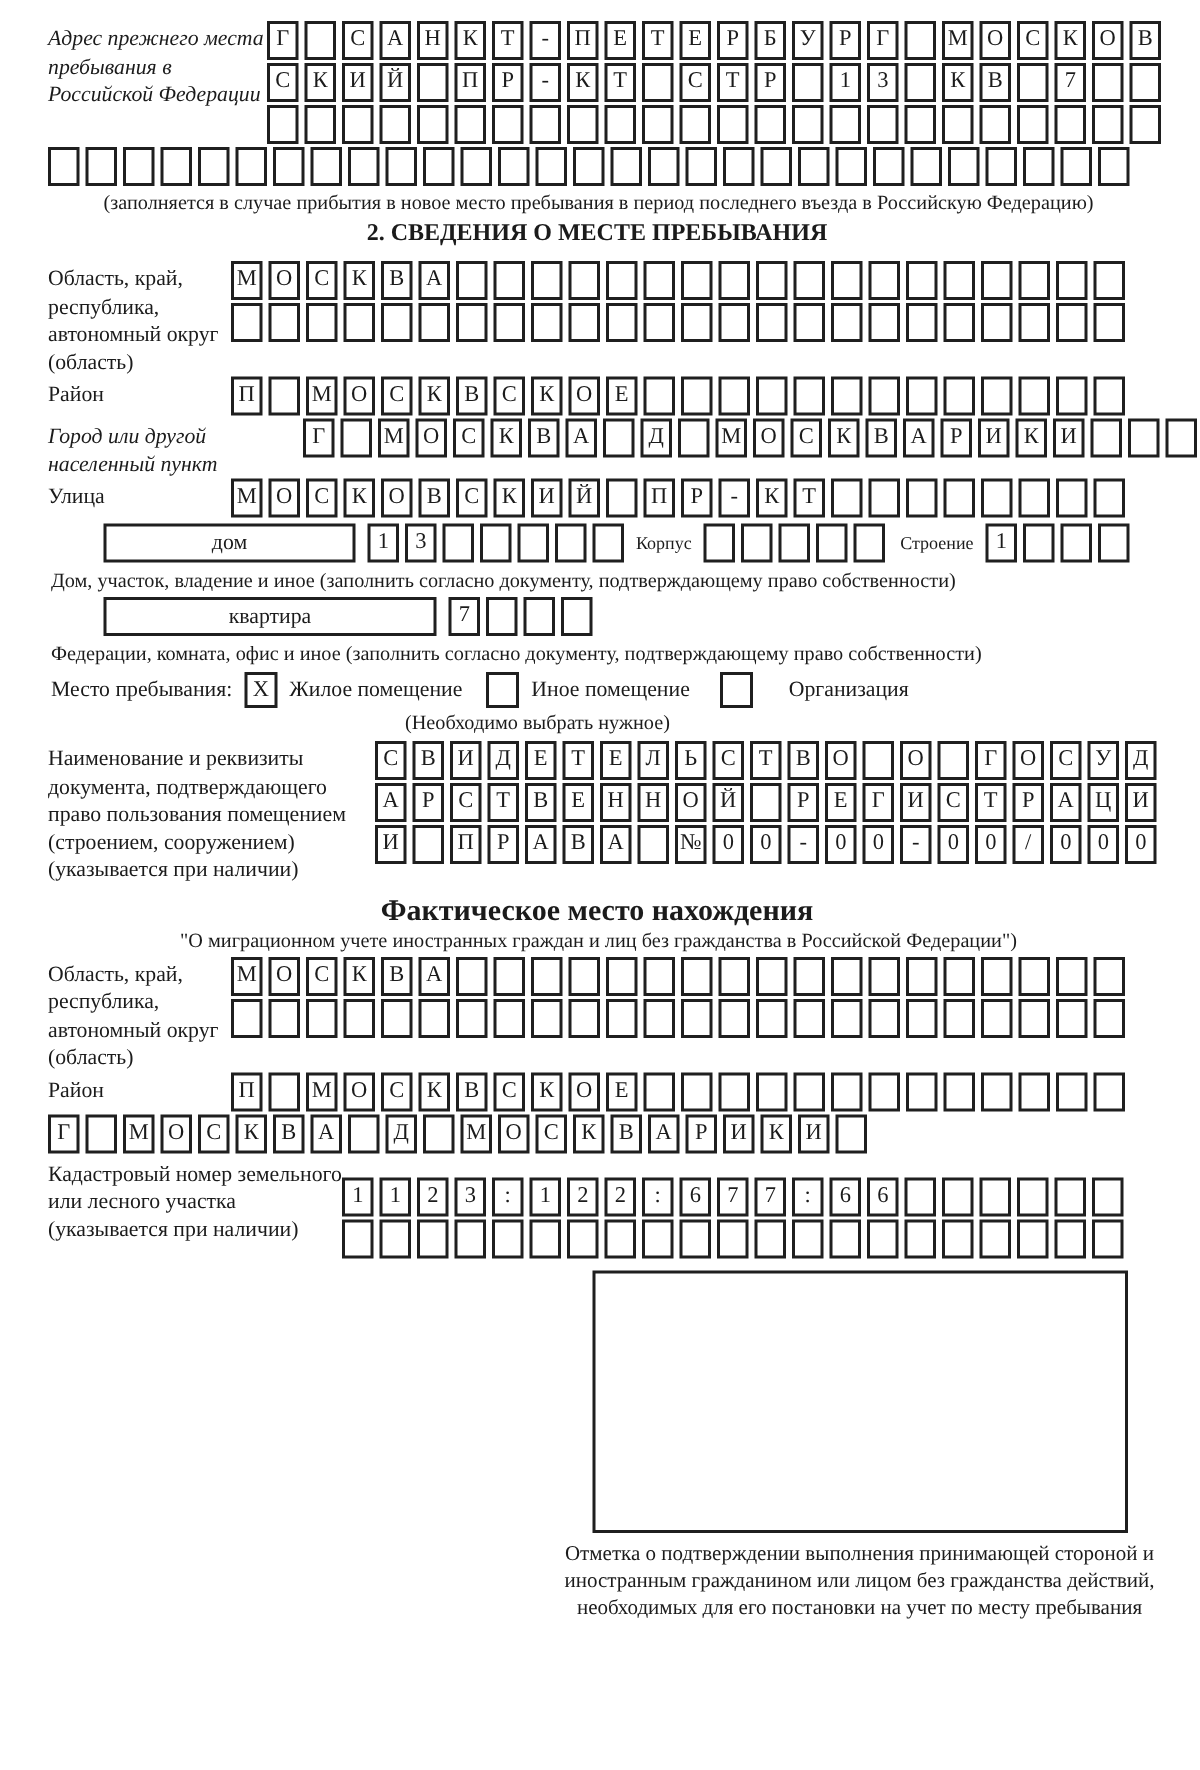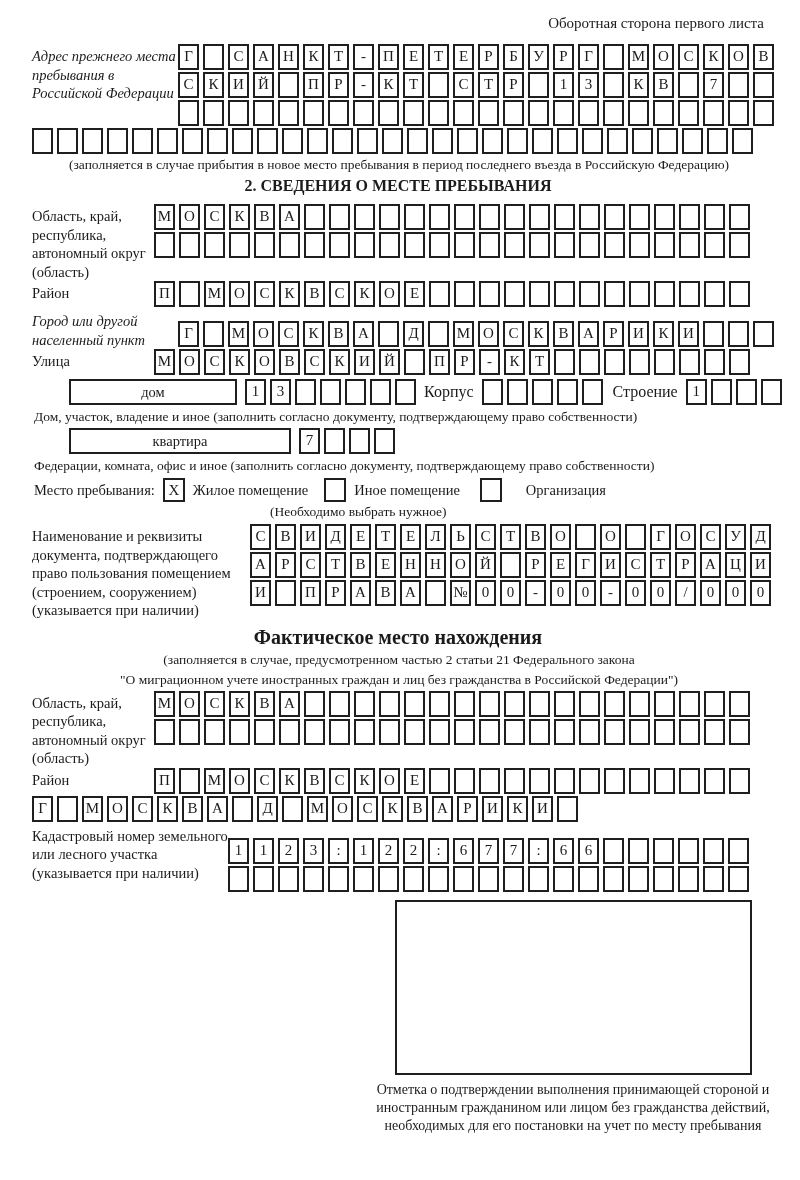--- a/index.html
+++ b/index.html
@@ -1,52 +1,51 @@
 <!DOCTYPE html>
 <html><head>
 <meta charset="utf-8">
 <style>
   * { margin:0; padding:0; box-sizing:border-box; }
   html,body { background:#ffffff; }
   body { width:800px; height:1180px; font-family:"Liberation Serif", serif; color:#1b1b1b; }
   .page { width:800px; height:1180px; padding:14px 36px 0 32px; overflow:hidden; position:relative; }
   .note { text-align:right; font-size:15px; line-height:18px; margin-bottom:12px; }
   .frow { display:flex; align-items:flex-start; }
-  .frow.center { align-items:flex-end; }
+  .frow.center { align-items:flex-start;gap:24px; }
   .lbl { font-size:14.5px; line-height:18.5px; padding-top:3px; flex:none; }
   .w146 { width:146px;font-style:italic; } .w122 { width:122px; } .w192 { width:192px; }
   .w196 { width:196px; } .w218 { width:218px; }
   .grid { flex:1; }
   .cellrow { display:flex; height:26px; margin-bottom:2px; flex:none; }
   .cell { width:21px; height:26px; border:2px solid #1f1f1f; margin-right:4px;
           text-align:center; font-size:15px; line-height:21px; flex:none; background:#fff; }
   .caption { font-size:13.5px; line-height:17px; margin:1px 0 3px 2px; }
   .caption.ctr { text-align:center; }
   .sec-title { text-align:center; font-weight:bold; font-size:16px; line-height:20px; margin:0 0 8px 0; }
   .sub-title { text-align:center; font-weight:bold; font-size:20px; line-height:19px; margin-top:8px; }
   .fieldbox { border:2px solid #1f1f1f; height:26px; font-size:14.5px; line-height:22px;
               text-align:center; flex:none; background:#fff; }
   .housebox { width:168px; }
   .aptbox { width:222px; }
-  .inline-lbl { font-size:16px; line-height:26px; flex:none; }
+  .inline-lbl { font-size:12px; line-height:26px; flex:none; }
   .mt2 { margin-top:2px;padding-left:37px; } .mt4 { margin-top:4px; } .mt6 { margin-top:6px; }
   .checkbox { width:22px; height:24px; border:2px solid #1f1f1f; margin:0 0 0 8px;
               text-align:center; font-size:15px; line-height:20px; flex:none; background:#fff; }
   .opt-label { font-size:14.5px; line-height:24px; margin-left:8px; flex:none; }
   .stay-note { font-size:13.5px; line-height:17px; margin:1px 0 2px 238px; }
   .cad-rows { margin-top:14px; }
   .mark-box { width:357px; height:175px; border:2px solid #1f1f1f; margin-left:363px; background:#fff; }
   .mark-caption { width:470px; margin:6px 0 0 306px; text-align:center; font-size:14px; line-height:18px; }
 </style>
 </head>
 <body>
 
 <div class="page">
 
-  <div class="note">Оборотная сторона первого листа</div>
 
   <div class="frow">
     <div class="lbl w146">Адрес прежнего места пребывания в Российской Федерации</div>
     <div class="grid">
       <div class="cellrow">
           <span class="cell">Г</span>
           <span class="cell"></span>
           <span class="cell">С</span>
           <span class="cell">А</span>
           <span class="cell">Н</span>
@@ -427,21 +426,20 @@
           <span class="cell">0</span>
           <span class="cell">/</span>
           <span class="cell">0</span>
           <span class="cell">0</span>
           <span class="cell">0</span>
         </div>
     </div>
   </div>
 
   <div class="sub-title">Фактическое место нахождения</div>
-  <div class="caption ctr mt4">(заполняется в случае, предусмотренном частью 2 статьи 21 Федерального закона</div>
   <div class="caption ctr">"О миграционном учете иностранных граждан и лиц без гражданства в Российской Федерации")</div>
 
   <div class="frow">
     <div class="lbl w122">Область, край, республика, автономный округ (область)</div>
     <div class="grid">
       <div class="cellrow">
           <span class="cell">М</span>
           <span class="cell">О</span>
           <span class="cell">С</span>
           <span class="cell">К</span>

